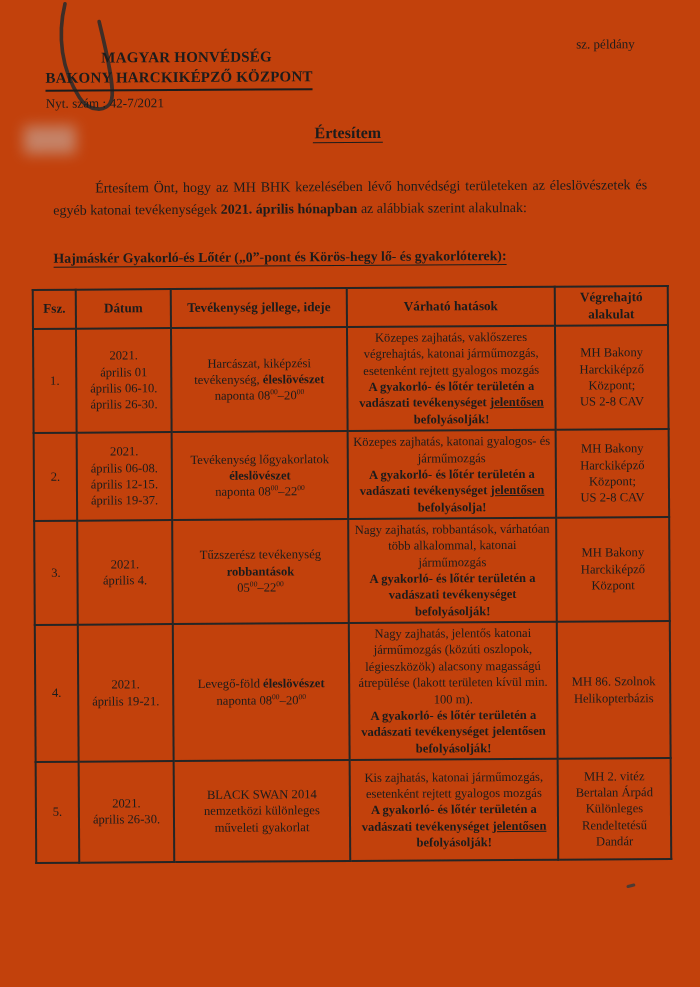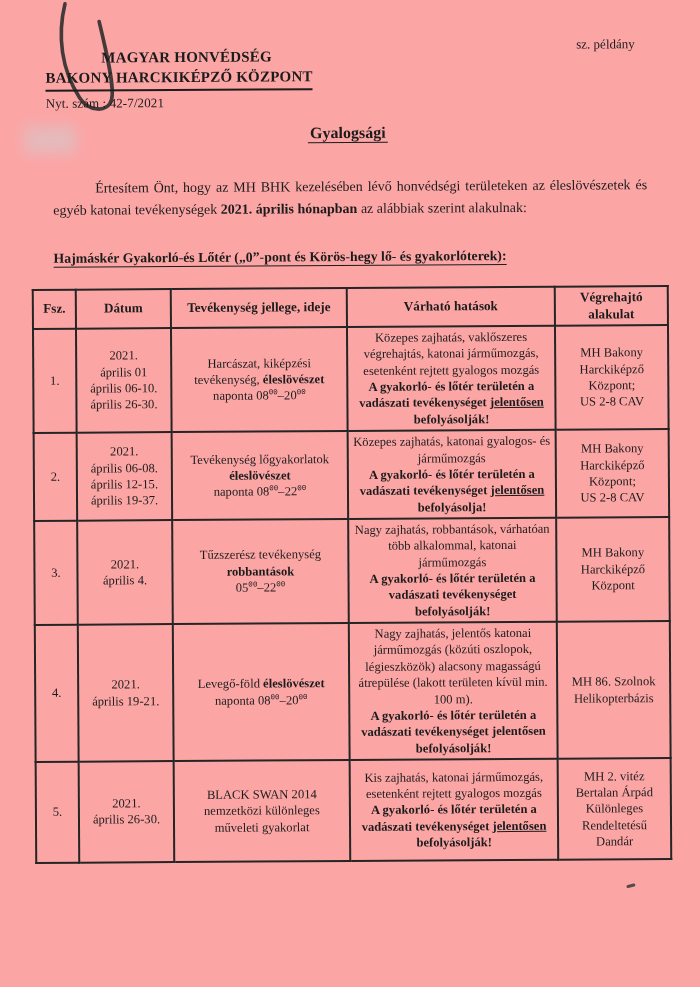--- a/index.html
+++ b/index.html
@@ -1,19 +1,19 @@
 <!DOCTYPE html>
 <html lang="hu"><head>
 <meta charset="utf-8">
 <style>
   html,body{margin:0;padding:0;background:#ffffff;}
   .page{
     position:relative;
     width:700px;height:987px;
-    background:#fca5a5;
+    background:#c2410c;
     overflow:hidden;
     font-family:"Liberation Serif","DejaVu Serif",serif;
     color:#1c1c1c;
   }
   .scan{position:absolute;inset:0;transform:rotate(-0.35deg);transform-origin:50% 50%;}
 
   
   .org-block{position:absolute;top:46px;left:48px;font-weight:bold;font-size:15px;line-height:1.35;letter-spacing:.2px;}
   .org-line1{display:block;margin-left:56px;}
   .org-line2{display:inline-block;border-bottom:2px solid #1c1c1c;padding-bottom:1px;}
@@ -56,21 +56,21 @@
   .activities col.c-unit{width:113px;}
   .activities thead tr{height:36px;}
   .activities tbody tr:nth-child(1){height:86px;}
   .activities tbody tr:nth-child(2){height:80px;}
   .activities tbody tr:nth-child(3){height:92px;}
   .activities tbody tr:nth-child(4){height:123px;}
   .activities tbody tr:nth-child(5){height:101px;}
 
   .b{font-weight:bold;}
   .u{text-decoration:underline;text-underline-offset:1px;}
-  .sup{font-size:.6em;vertical-align:super;line-height:0;font-family:Liberation Mono, monospace;}
+  .sup{font-size:.6em;vertical-align:super;line-height:0;}
 
   
   .paperclip{position:absolute;top:0;left:38px;width:110px;height:130px;pointer-events:none;}
   .smudge{position:absolute;top:124px;left:26px;width:52px;height:28px;background:#c9d2d6;filter:blur(7px);opacity:.45;}
   .speck{position:absolute;top:886px;left:624px;width:9px;height:3px;background:#3a3a3a;border-radius:2px;transform:rotate(-14deg);opacity:.85;}
 </style>
 </head>
 <body>
 
 <div class="page">
@@ -84,21 +84,21 @@
 
     <div class="org-block">
       <span class="org-line1">MAGYAR HONVÉDSÉG</span>
       <span class="org-line2">BAKONY HARCKIKÉPZŐ KÖZPONT</span>
       <span class="reg-number">Nyt. szám : 42-7/2021</span>
     </div>
 
     <div class="copy-label">sz. példány</div>
 
     <div class="doc-title">
-      <span>Gyalogsági</span>
+      <span>Értesítem</span>
     </div>
 
     <p class="intro"><span>Értesítem Önt, hogy az MH BHK kezelésében lévő honvédségi területeken az éleslövészetek és egyéb katonai tevékenységek </span><span class="b">2021. április hónapban</span><span> az alábbiak szerint alakulnak:</span></p>
 
     <div class="section-heading">
       <span>Hajmáskér Gyakorló-és Lőtér („0”-pont és Körös-hegy lő- és gyakorlóterek):</span>
     </div>
 
     <table class="activities">
       <colgroup>

